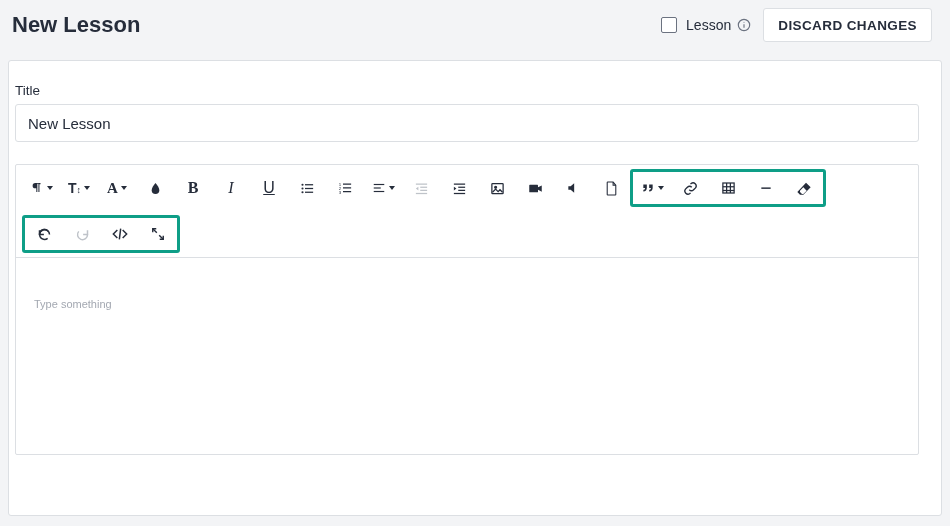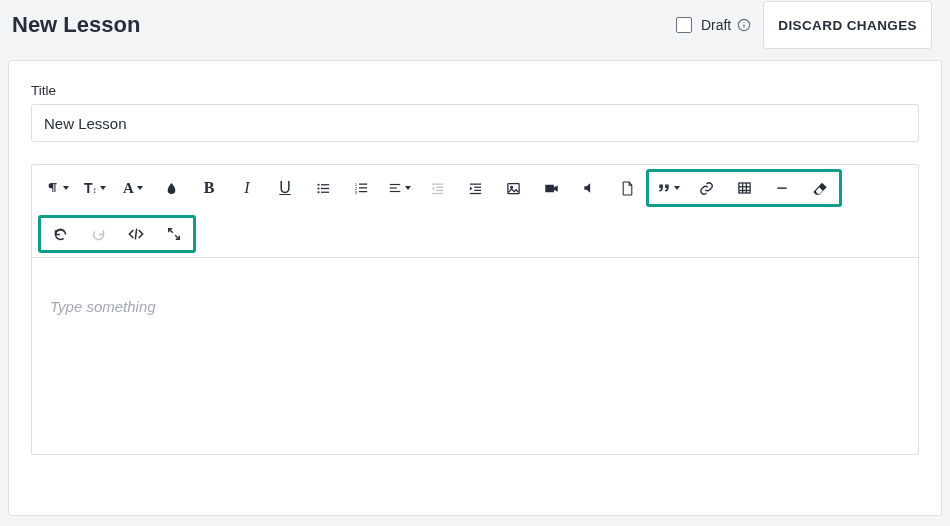--- a/index.html
+++ b/index.html
@@ -50,21 +50,21 @@
     border: 1.5px solid #6b7280;
     border-radius: 2px;
     appearance: none;
     background: #fff;
   }
   .info-icon {
     width: 14px; height: 14px;
     color: #6b7280;
   }
   .btn {
-    height: 48px;
+    height: 34px;
     padding: 0 14px;
     font-size: 13.5px;
     font-weight: 600;
     letter-spacing: .4px;
     border-radius: 3px;
     cursor: pointer;
     display: inline-flex;
     align-items: center;
     justify-content: center;
   }
@@ -78,21 +78,21 @@
     background: var(--navy);
     color: #fff;
     border: 1px solid var(--navy);
   }
 
   .panel {
     margin: 10px 8px 0 8px;
     background: var(--panel-bg);
     border: 1px solid var(--border);
     border-radius: 3px;
-    padding: 22px 22px 30px 22px;
+    padding: 22px 22px 30px 6px;
     height: 456px;
   }
 
   .field-label {
     font-size: 13.5px;
     color: var(--text-dark);
     margin-bottom: 6px;
   }
   .title-input {
     width: 100%;
@@ -150,34 +150,33 @@
     border-radius: 3px;
     display: inline-flex;
     align-items: center;
     padding: 1px 0;
   }
   .row-break { flex-basis: 100%; height: 0; }
 
   .editor-body {
     padding: 40px 18px 18px 18px;
     min-height: 196px;
-    font-size: 15px;
+    font-size: 11px;
     color: var(--placeholder);
-    font-style: italic;
   }
 </style>
 </head>
 <body>
 
 <div class="header">
   <h1>New Lesson</h1>
   <div class="spacer"></div>
   <label class="draft-wrap">
     <input type="checkbox" style="">
-    <span>Draft</span>
+    <span>Lesson</span>
     <svg class="info-icon" viewBox="0 0 16 16" fill="none" stroke="currentColor" stroke-width="1.3">
       <circle cx="8" cy="8" r="6.5"></circle>
       <line x1="8" y1="7" x2="8" y2="11"></line>
       <circle cx="8" cy="4.8" r="0.6" fill="currentColor" stroke="none"></circle>
     </svg>
   </label>
   <button class="btn btn-discard">DISCARD CHANGES</button>
 </div>
 
 <div class="panel">

